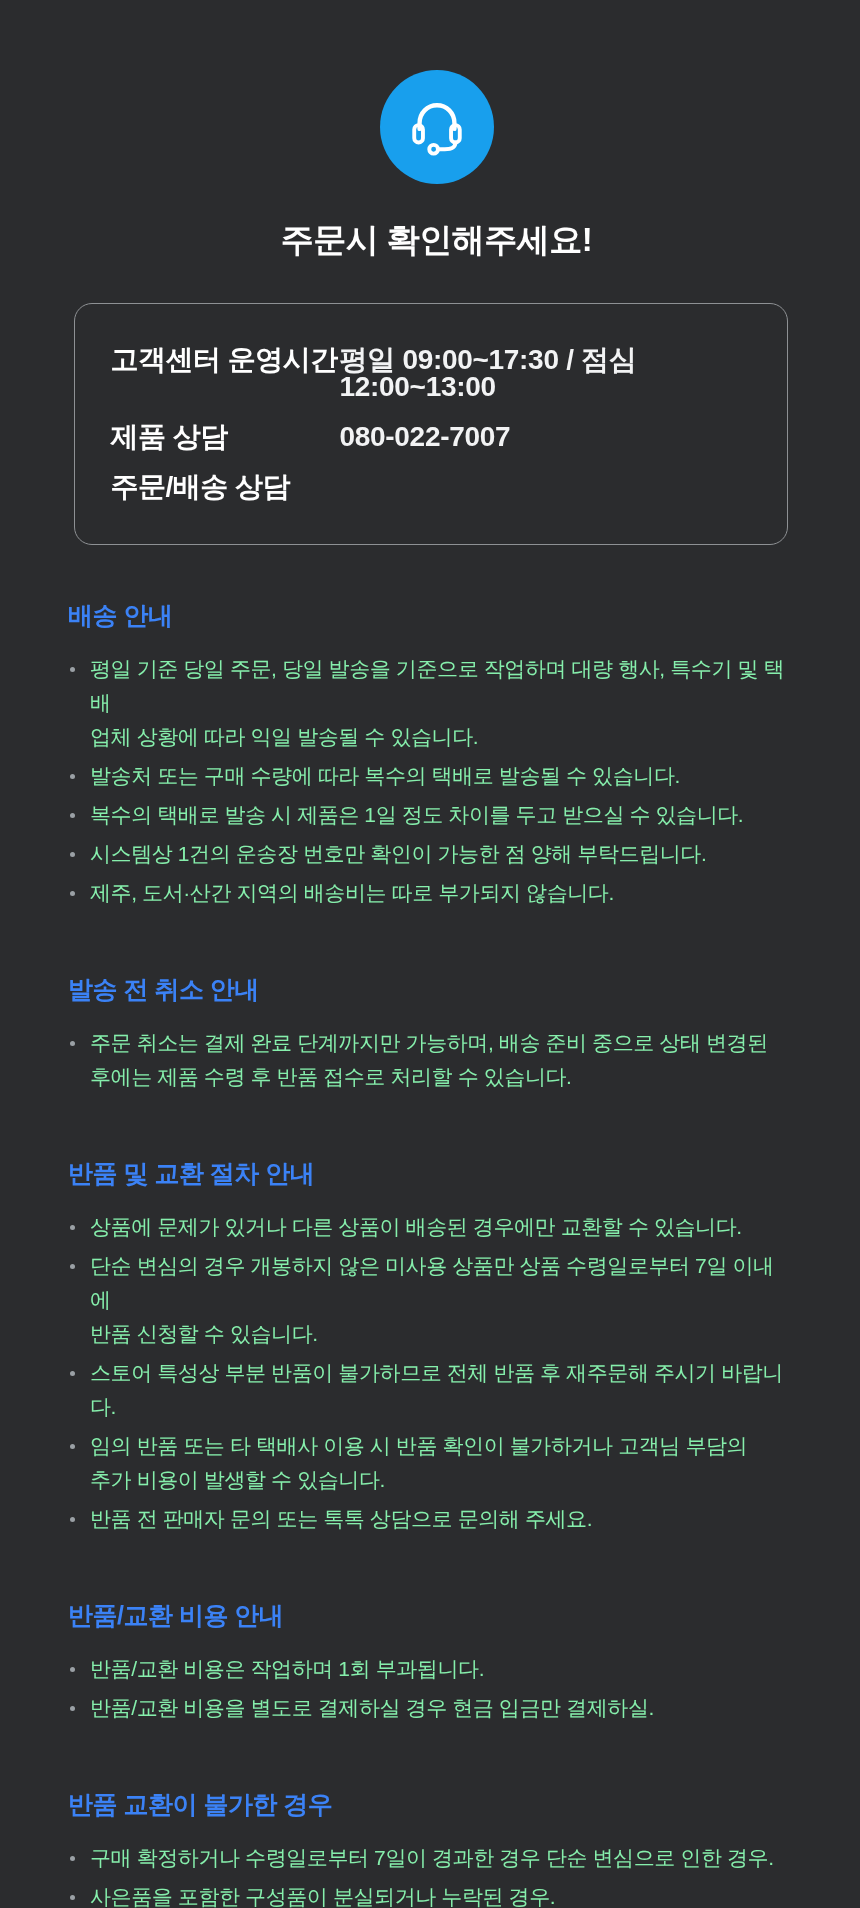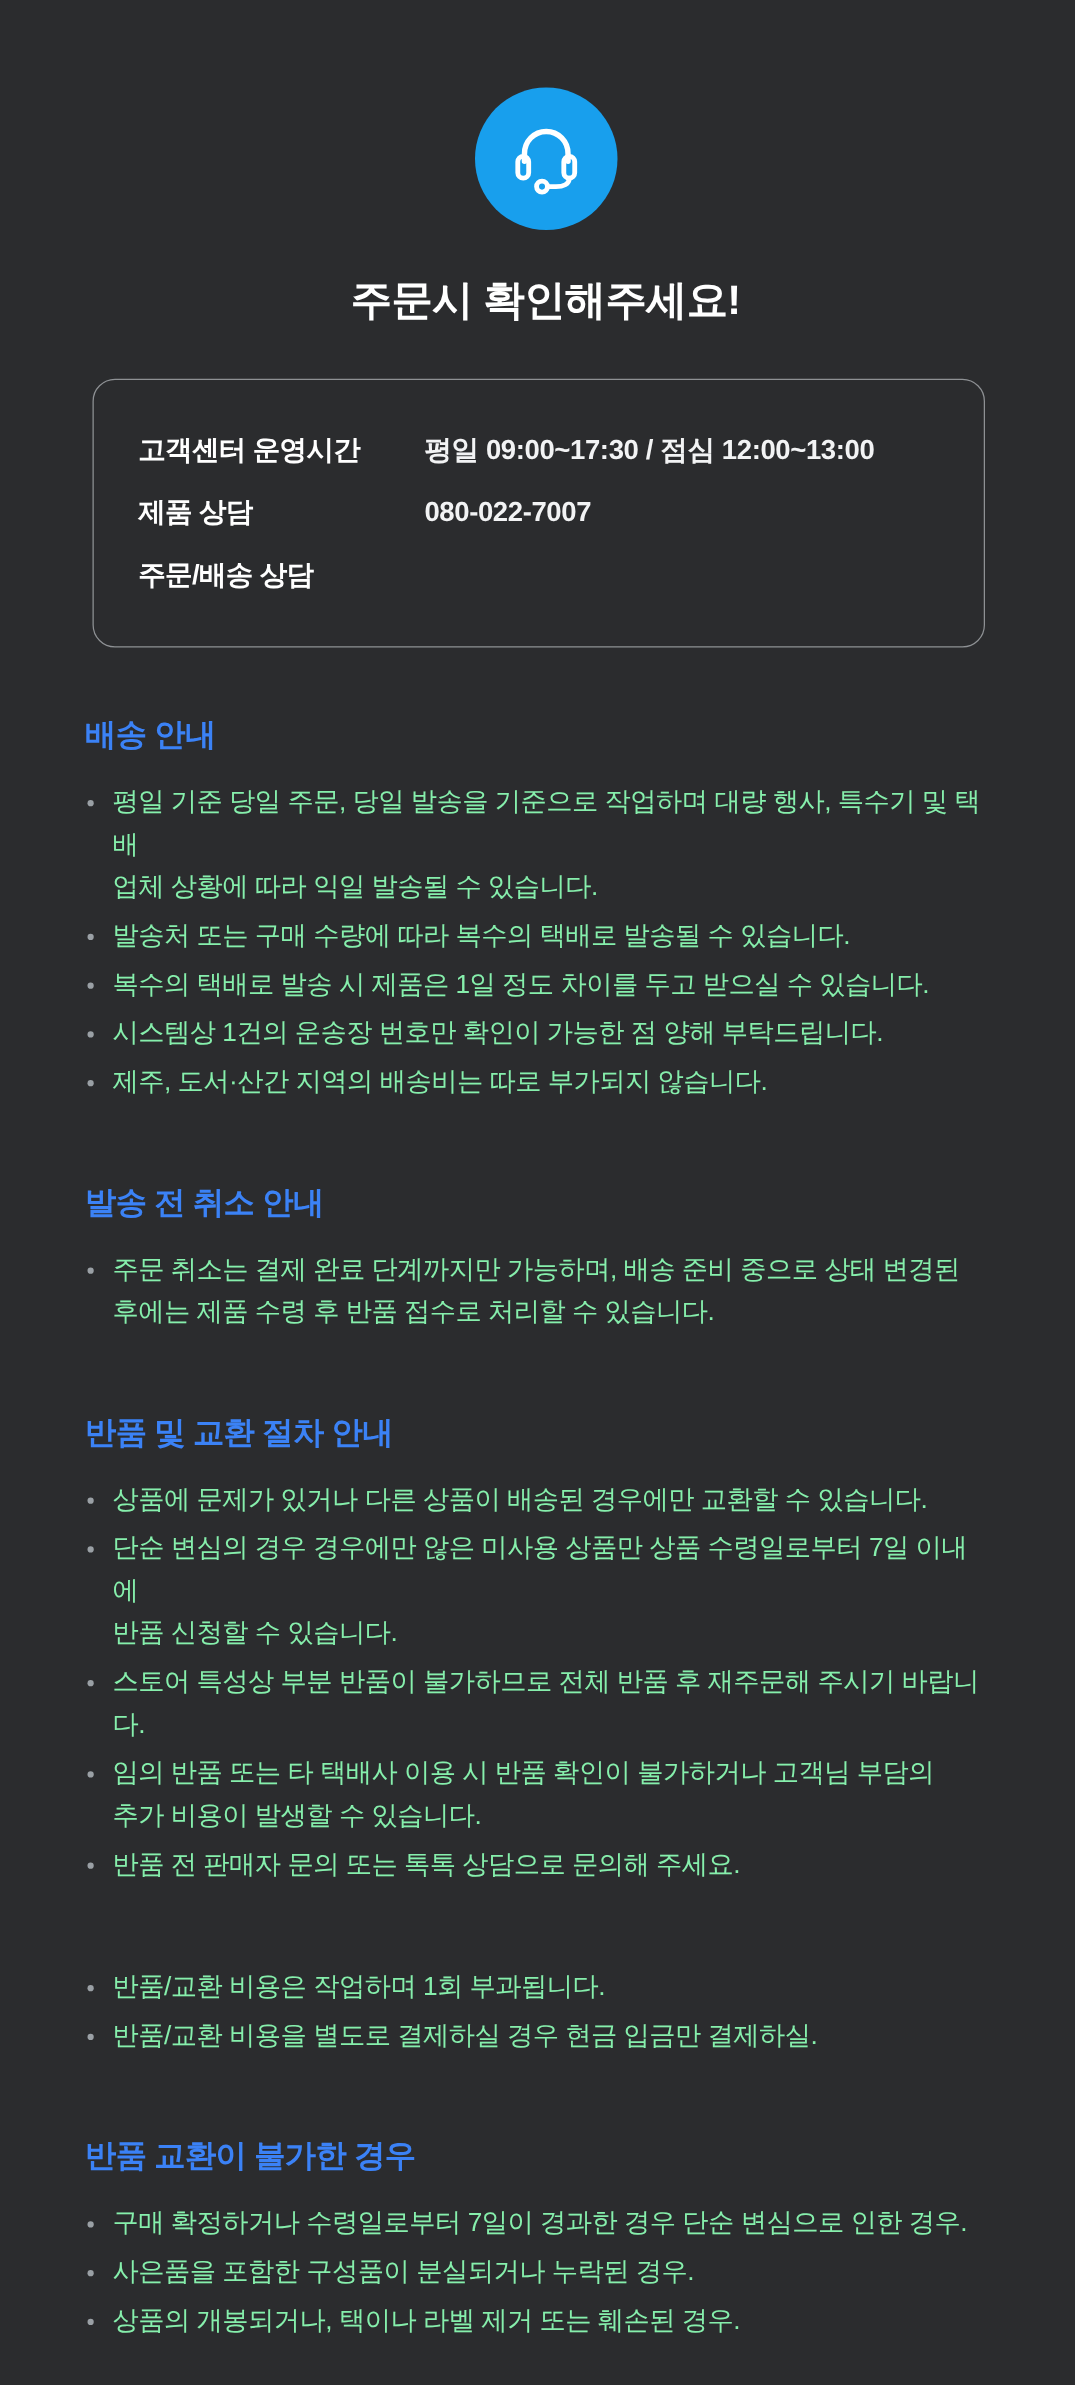--- a/index.html
+++ b/index.html
@@ -41,21 +41,21 @@
     position: relative;
     left: -6px; 
     border: 1px solid #8e9194;
     border-radius: 18px;
     padding: 42px 36px 44px 36px;
   }
   .contact-row {
     display: grid;
     grid-template-columns: 229px 1fr;
     align-items: baseline;
-    font-size: 22px;
+    font-size: 28px;
     line-height: 27px;
   }
   .contact-row + .contact-row { margin-top: 23px; }
   .contact-label { color: #ffffff; font-weight: 700; letter-spacing: -0.5px; }
   .contact-value { color: #f2f3f4; font-weight: 700; letter-spacing: -0.3px; }
   
   .section { margin-top: 64px; }
   .section.first { margin-top: 55px; }
   .section-title {
     font-size: 25px;
@@ -170,39 +170,40 @@
       </div>
       <div class="section">
         <div class="section-title">반품 및 교환 절차 안내</div>
         <ul class="bullet-list">
           <li class="bullet-item">
             <span class="bullet-dot"></span>
             <span class="bullet-text">상품에 문제가 있거나 다른 상품이 배송된 경우에만 교환할 수 있습니다.</span>
           </li>
           <li class="bullet-item">
             <span class="bullet-dot"></span>
-            <span class="bullet-text">단순 변심의 경우 경우에만 않은 미사용 상품만 상품 수령일로부터 7일 이내에
+            <span class="bullet-text">단순 변심의 경우 개봉하지 않은 미사용 상품만 상품 수령일로부터 7일 이내에
 반품 신청할 수 있습니다.</span>
           </li>
           <li class="bullet-item">
             <span class="bullet-dot"></span>
             <span class="bullet-text">스토어 특성상 부분 반품이 불가하므로 전체 반품 후 재주문해 주시기 바랍니다.</span>
           </li>
           <li class="bullet-item">
             <span class="bullet-dot"></span>
             <span class="bullet-text">임의 반품 또는 타 택배사 이용 시 반품 확인이 불가하거나 고객님 부담의
 추가 비용이 발생할 수 있습니다.</span>
           </li>
           <li class="bullet-item">
             <span class="bullet-dot"></span>
             <span class="bullet-text">반품 전 판매자 문의 또는 톡톡 상담으로 문의해 주세요.</span>
           </li>
         </ul>
       </div>
       <div class="section">
+        <div class="section-title">반품/교환 비용 안내</div>
         <ul class="bullet-list">
           <li class="bullet-item">
             <span class="bullet-dot"></span>
             <span class="bullet-text">반품/교환 비용은 작업하며 1회 부과됩니다.</span>
           </li>
           <li class="bullet-item">
             <span class="bullet-dot"></span>
             <span class="bullet-text">반품/교환 비용을 별도로 결제하실 경우 현금 입금만 결제하실.</span>
           </li>
         </ul>

